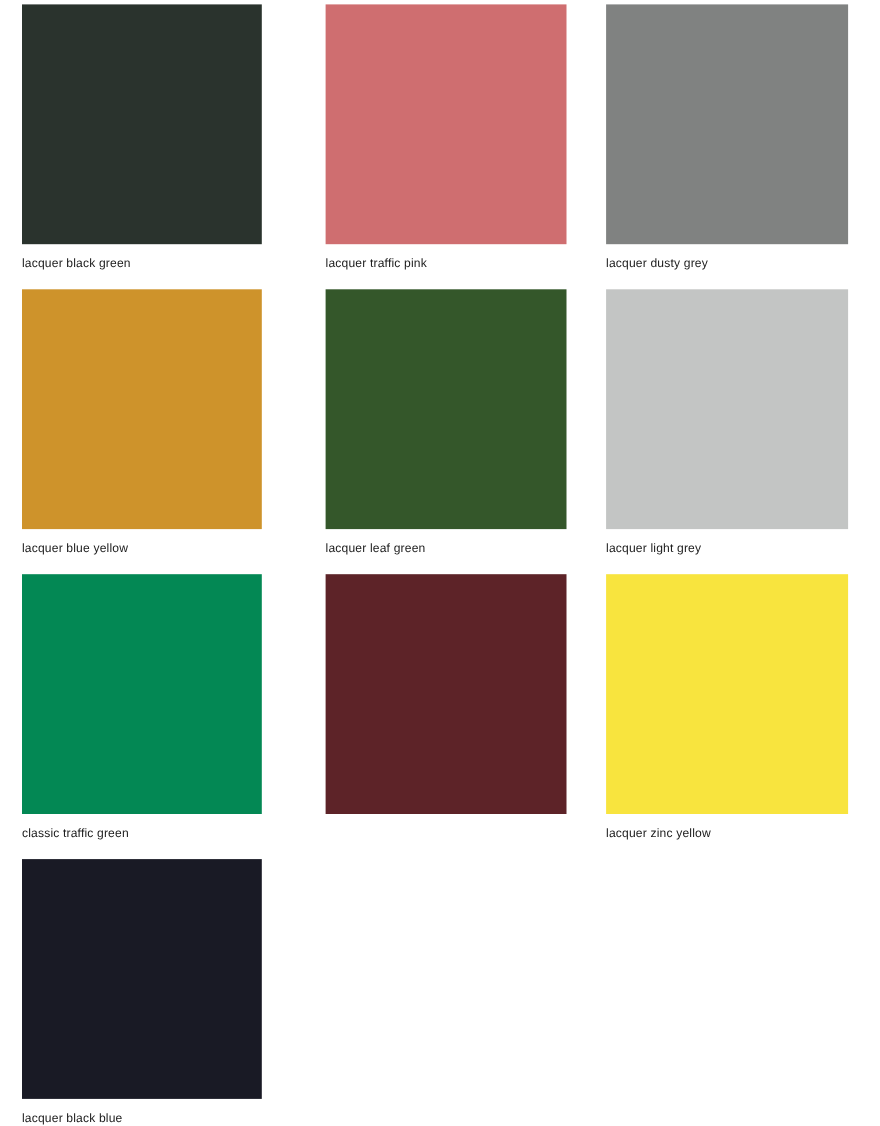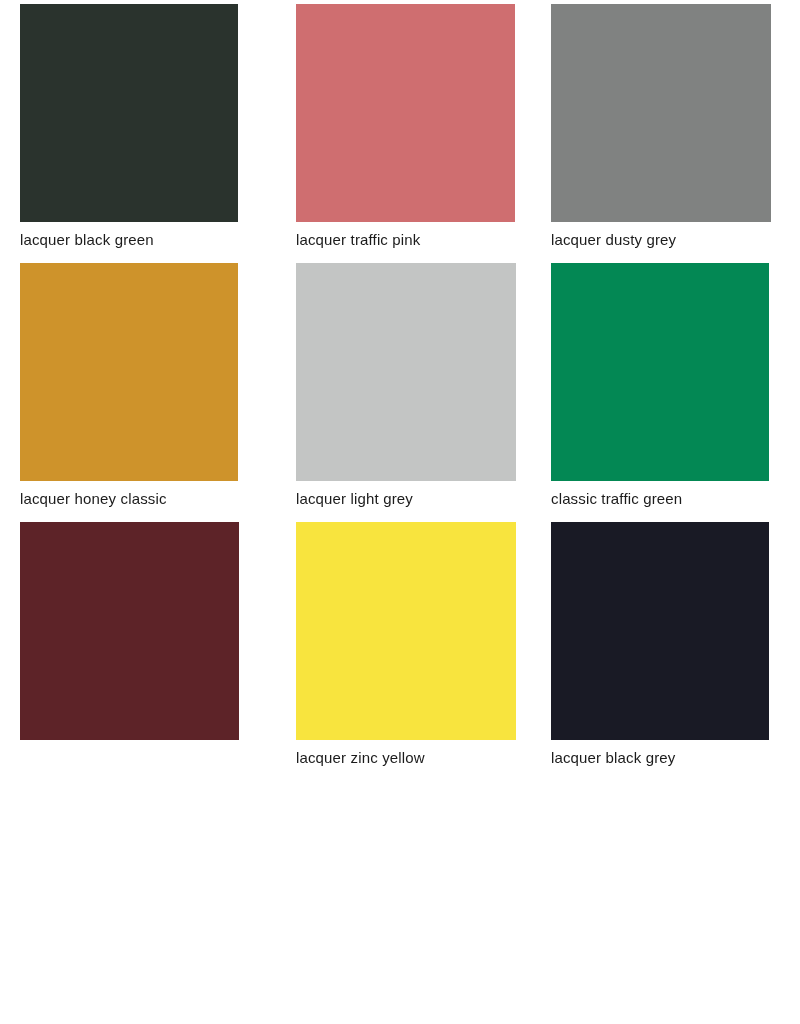--- a/index.html
+++ b/index.html
@@ -34,21 +34,21 @@
 
   .swatch-chip {
     width: 218px;
     height: 218px;
     display: block;
     background: #ffffff;
   }
 
   .swatch-label {
     display: block;
-    font-size: 15px;
+    font-size: 11px;
     line-height: 16px;
     letter-spacing: 0.15px;
     color: #1b1b1b;
     margin-top: 10px;
     white-space: nowrap;
     font-family: "Liberation Sans", sans-serif;
   }
 
   
   .swatch-cell.col-2 .swatch-chip { width: 219px; }
@@ -69,39 +69,43 @@
     <span class="swatch-chip" style="background-color: rgb(207, 110, 112);"></span>
     <span class="swatch-label">lacquer traffic pink</span>
   </div>
   <div class="swatch-cell col-3">
     <span class="swatch-chip" style="background-color: rgb(128, 130, 129);"></span>
     <span class="swatch-label">lacquer dusty grey</span>
   </div>
 
   <div class="swatch-cell col-1">
     <span class="swatch-chip" style="background-color: rgb(206, 147, 43);"></span>
-    <span class="swatch-label">lacquer honey classic</span>
+    <span class="swatch-label">lacquer blue yellow</span>
+  </div>
+  <div class="swatch-cell col-2">
+    <span class="swatch-chip" style="background-color: rgb(52, 87, 42);"></span>
+    <span class="swatch-label">lacquer leaf green</span>
   </div>
   <div class="swatch-cell col-3">
     <span class="swatch-chip" style="background-color: rgb(195, 197, 196);"></span>
     <span class="swatch-label">lacquer light grey</span>
   </div>
 
   <div class="swatch-cell col-1">
     <span class="swatch-chip" style="background-color: rgb(3, 136, 84);"></span>
     <span class="swatch-label">classic traffic green</span>
   </div>
   <div class="swatch-cell col-2">
     <span class="swatch-chip" style="background-color: rgb(93, 35, 40);"></span>
   </div>
   <div class="swatch-cell col-3">
     <span class="swatch-chip" style="background-color: rgb(248, 228, 62);"></span>
     <span class="swatch-label">lacquer zinc yellow</span>
   </div>
 
   <div class="swatch-cell col-1">
     <span class="swatch-chip" style="background-color: rgb(25, 26, 37);"></span>
-    <span class="swatch-label">lacquer black grey</span>
+    <span class="swatch-label">lacquer black blue</span>
   </div>
   <div class="empty-cell"></div>
   <div class="empty-cell"></div>
 
 </div>
 
 </body></html>

